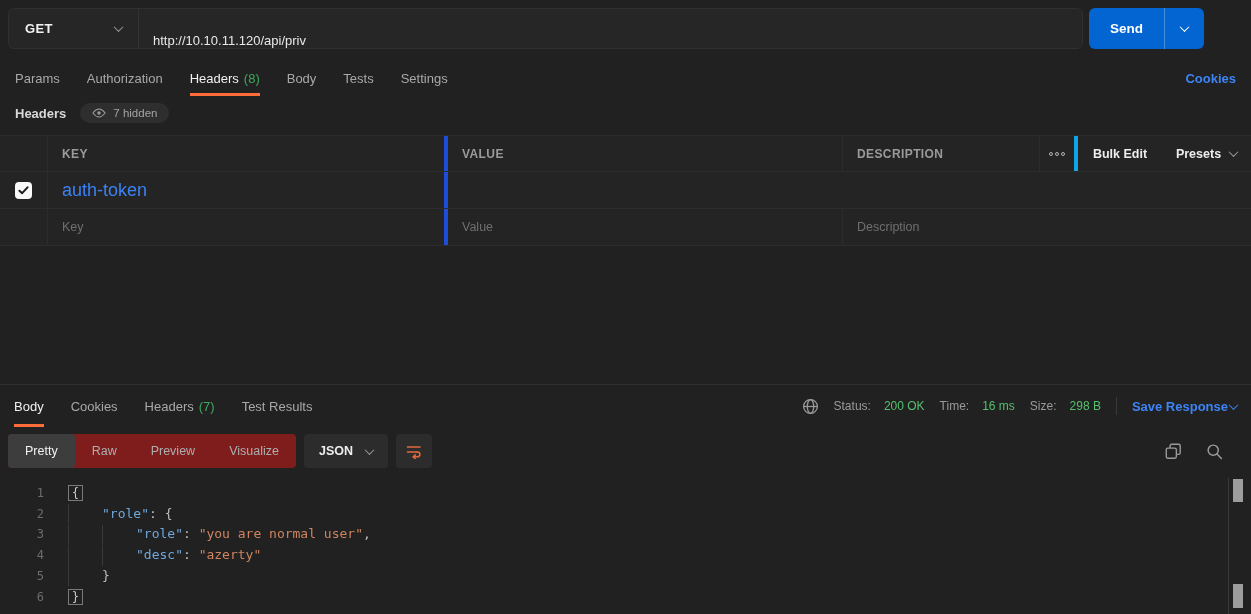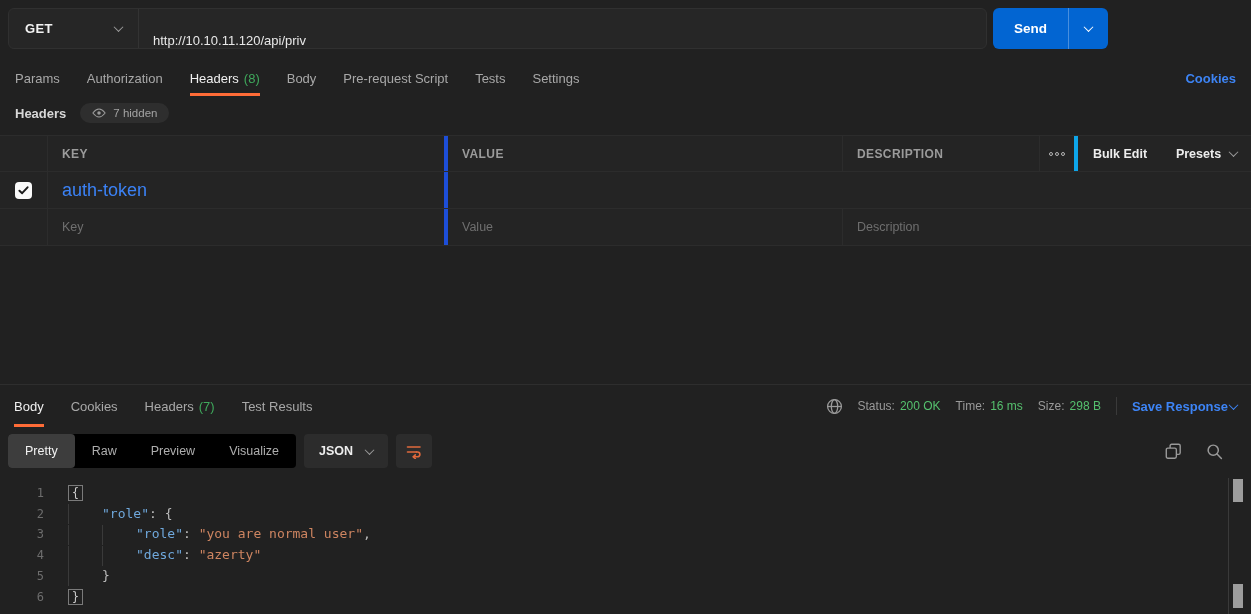--- a/index.html
+++ b/index.html
@@ -6,21 +6,21 @@
     --accent-orange:#ff6c37; --send-blue:#0265d2; --link-blue:#3d84f5;
     --count-green:#3fa95c; --status-green:#55c06e;
     --code-key-blue:#6fa8dc; --code-string-orange:#ce8561;
   }
   *{margin:0;padding:0;box-sizing:border-box}
   html,body{background:#1a1a1a}
   .app{position:relative;width:1251px;height:614px;background:#212121;overflow:hidden;
        font-family:"Liberation Sans",sans-serif;color:#d0d0d0}
 
   
-  .topbar{position:absolute;top:8px;left:8px;width:1100px;height:41px;display:flex;gap:6px}
+  .topbar{position:absolute;top:8px;left:8px;width:1196px;height:41px;display:flex;gap:6px}
   .compound{flex:1;display:flex;background:#262626;border:1px solid #303030;border-radius:6px;overflow:hidden}
   .method{width:130px;display:flex;align-items:center;justify-content:space-between;
           padding:0 16px;border-right:1px solid #333;cursor:pointer}
   .method-label{font-size:13px;font-weight:700;color:#f2f2f2;letter-spacing:.3px}
   .url{flex:1;display:flex;align-items:flex-end;padding:0 14px;font-size:13px;color:#e8e8e8}
   .send{width:115px;display:flex;border-radius:6px;background:var(--send-blue);overflow:hidden;cursor:pointer}
   .send-label{flex:1;display:flex;align-items:center;justify-content:center;color:#fff;font-weight:700;font-size:13.5px}
   .send-chev{width:40px;display:flex;align-items:center;justify-content:center;border-left:1px solid rgba(255,255,255,.28);color:#fff}
 
   .chev{width:7px;height:7px;border-right:1.6px solid currentColor;border-bottom:1.6px solid currentColor;
@@ -62,27 +62,27 @@
             align-items:center;justify-content:center;cursor:pointer}
   .kv-key{color:#3b82f6;font-size:18px}
   .kv-val{color:#dedede}
   .ph{color:#6f6f6f}
 
   
   .response{position:absolute;top:384px;left:0;right:0;bottom:0;border-top:1px solid #2e2e2e}
   .resp-head{display:flex;align-items:stretch;height:42px;padding:0 14px}
   .resp-tabs{display:flex;gap:27px;font-size:13px;color:#a8a8a8}
   .resp-meta{margin-left:auto;display:flex;align-items:center;gap:15px;font-size:12px;color:#9a9a9a}
-  .meta-group{display:flex;gap:5px;align-items:center}
+  .meta-group{display:flex;gap:13px;align-items:center}
   .meta-val{color:var(--status-green)}
   .vdiv{width:1px;height:18px;background:#3a3a3a}
   .save-resp{display:flex;align-items:center;gap:2px;color:var(--link-blue);font-weight:700;font-size:13px;cursor:pointer}
 
   .resp-toolbar{display:flex;align-items:center;height:34px;margin:7px 8px 0 8px;gap:8px}
-  .seg{display:flex;background:#000000;border-radius:4px;height:34px;align-items:center}
+  .seg{display:flex;background:#7f1d1d;border-radius:4px;height:34px;align-items:center}
   .seg-item{padding:0 17px;height:34px;display:flex;align-items:center;font-size:12.5px;color:#aeaeae;
             border-radius:4px;cursor:pointer}
   .seg-item.active{background:#3d3d3d;color:#f2f2f2}
   .json-dd{display:flex;align-items:center;gap:13px;background:#2c2c2c;border-radius:4px;height:34px;
            padding:0 15px;color:#ededed;font-size:12.5px;font-weight:600;cursor:pointer}
   .json-dd .chev{color:#9a9a9a}
   .wrap-btn{width:36px;height:34px;background:#2c2c2c;border-radius:4px;display:flex;
             align-items:center;justify-content:center;cursor:pointer}
   .tool-right{margin-left:auto;display:flex;align-items:center;gap:24px;padding-right:20px}
   .icon-btn{display:flex;align-items:center;justify-content:center;cursor:pointer;color:#9a9a9a}
@@ -134,23 +134,20 @@
     </div>
     <div class="tab">
       <span>Authorization</span>
     </div>
     <div class="tab active">
       <span>Headers</span>
       <span class="count">(8)</span>
     </div>
     <div class="tab">
       <span>Body</span>
-    </div>
-    <div class="tab">
-      <span>Pre-request Script</span>
     </div>
     <div class="tab">
       <span>Tests</span>
     </div>
     <div class="tab">
       <span>Settings</span>
     </div>
     <div class="cookies">Cookies</div>
   </div>
 

